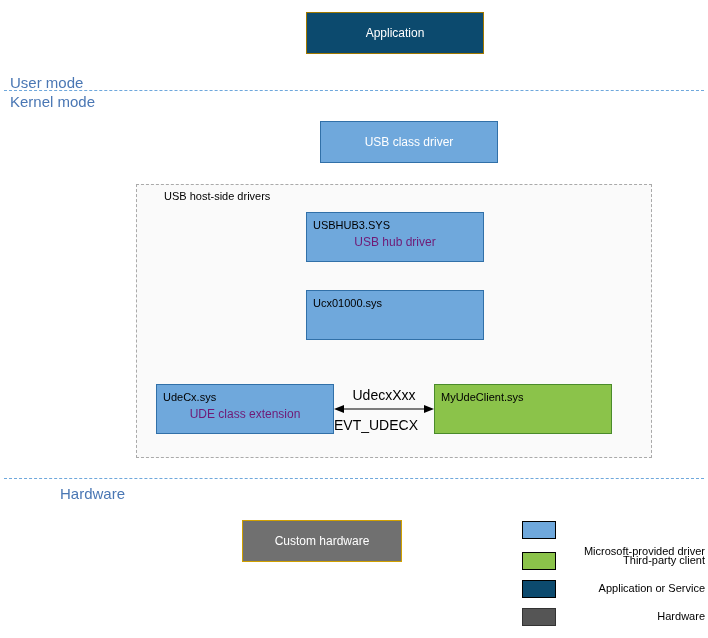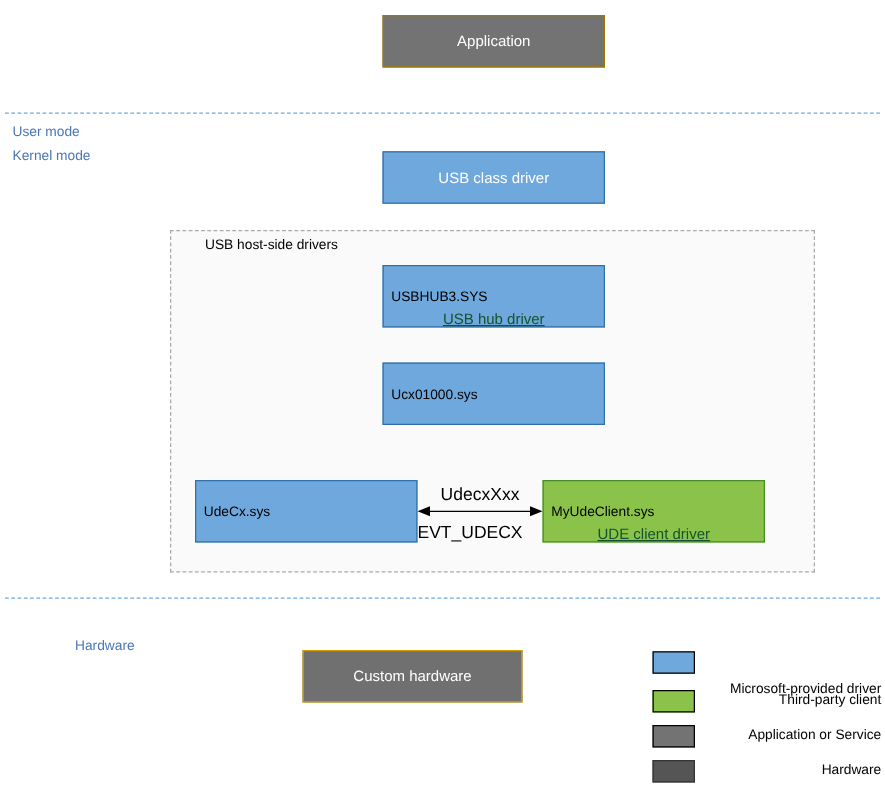--- a/index.html
+++ b/index.html
@@ -12,53 +12,51 @@
     position: relative;
   }
   .box {
     position: absolute;
     border: 1px solid;
     text-align: center;
   }
   .box .title {
     font-size: 11px;
     color: #000;
-    padding-top: 19px;
+    padding-top: 6px;
     text-align: left;
     padding-left: 6px;
   }
   .box .label {
-    color: #14532d;
+    color: #701a75;
     font-size: 12px;
     padding-top: 4px;
-    text-decoration: underline;
   }
   .box .label-center {
     color: #fff;
     font-size: 12px;
     position: absolute;
     width: 100%;
     top: 50%;
     transform: translateY(-50%);
     text-align: center;
   }
-  .gold { background: #737373; border-color: #a07800; }
+  .gold { background: #0c4a6e; border-color: #a07800; }
   .blue { background: #6fa8dc; border-color: #3170a8; }
   .green { background: #8bc34a; border-color: #4a8b2a; }
   .grey { background: #707070; border-color: #d0a000; border-width: 1px; }
   .dashed-line {
     position: absolute;
     border-top: 1px dashed #6fa8dc;
     height: 0;
   }
   .mode-label {
     position: absolute;
-    font-size: 11px;
+    font-size: 15px;
     color: #4a77b4;
-    margin-top: 26px;
   }
   .group {
     position: absolute;
     border: 1px dashed #aaa;
     background: #fafafa;
   }
   .group-title {
     position: absolute;
     font-size: 11px;
     color: #000;
@@ -90,57 +88,57 @@
 <body>
 
 <div class="box gold" style="left:306px; top:12px; width:178px; height:42px;">
   <div class="label-center">Application</div>
 </div>
 
 <div class="mode-label" style="left:10px; top:74px;">User mode</div>
 <div class="dashed-line" style="left:4px; top:90px; width:700px;"></div>
 <div class="mode-label" style="left:10px; top:93px;">Kernel mode</div>
 
-<div class="box blue" style="left:306px; top:121px; width:178px; height:42px;">
+<div class="box blue" style="left:320px; top:121px; width:178px; height:42px;">
   <div class="label-center">USB class driver</div>
 </div>
 
 <div class="group" style="left:136px; top:184px; width:516px; height:274px;"></div>
 <div class="group-title" style="left:144px; top:190px;padding-left:20px;">USB host-side drivers</div>
 
 <div class="box blue" style="left:306px; top:212px; width:178px; height:50px;">
   <div class="title" style="color:#000;">USBHUB3.SYS</div>
   <div class="label">USB hub driver</div>
 </div>
 
 <div class="box blue" style="left:306px; top:290px; width:178px; height:50px;">
   <div class="title">Ucx01000.sys</div>
 </div>
 
 <div class="box blue" style="left:156px; top:384px; width:178px; height:50px;">
   <div class="title">UdeCx.sys</div>
+  <div class="label">UDE class extension</div>
 </div>
 
 <div class="box green" style="left:434px; top:384px; width:178px; height:50px;">
   <div class="title">MyUdeClient.sys</div>
-  <div class="label">UDE client driver</div>
 </div>
 
 <svg class="arrow" style="left:334px; top:402px; width:100px; height:14px;">
   <line x1="6" y1="7" x2="94" y2="7" stroke="#000" stroke-width="1"></line>
   <polygon points="0,7 10,3 10,11" fill="#000"></polygon>
   <polygon points="100,7 90,3 90,11" fill="#000"></polygon>
 </svg>
 <div class="arrow-label" style="left:334px; top:387px; width:100px;">UdecxXxx</div>
 <div class="arrow-label" style="left:334px; top:417px; width:76px;">EVT_UDECX</div>
 
 <div class="dashed-line" style="left:4px; top:478px; width:700px;"></div>
 <div class="mode-label" style="left:60px; top:485px;">Hardware</div>
 
-<div class="box grey" style="left:242px; top:520px; width:176px; height:42px;">
+<div class="box grey" style="left:242px; top:520px; width:160px; height:42px;">
   <div class="label-center">Custom hardware</div>
 </div>
 
 <div class="legend-swatch blue" style="left:522px; top:521px;"></div>
 <div class="legend-text" style="left:555px; top:545px;">Microsoft-provided driver</div>
 
 <div class="legend-swatch green" style="left:522px; top:552px;"></div>
 <div class="legend-text" style="left:555px; top:554px;">Third-party client</div>
 
 <div class="legend-swatch gold" style="left:522px; top:580px;"></div>

